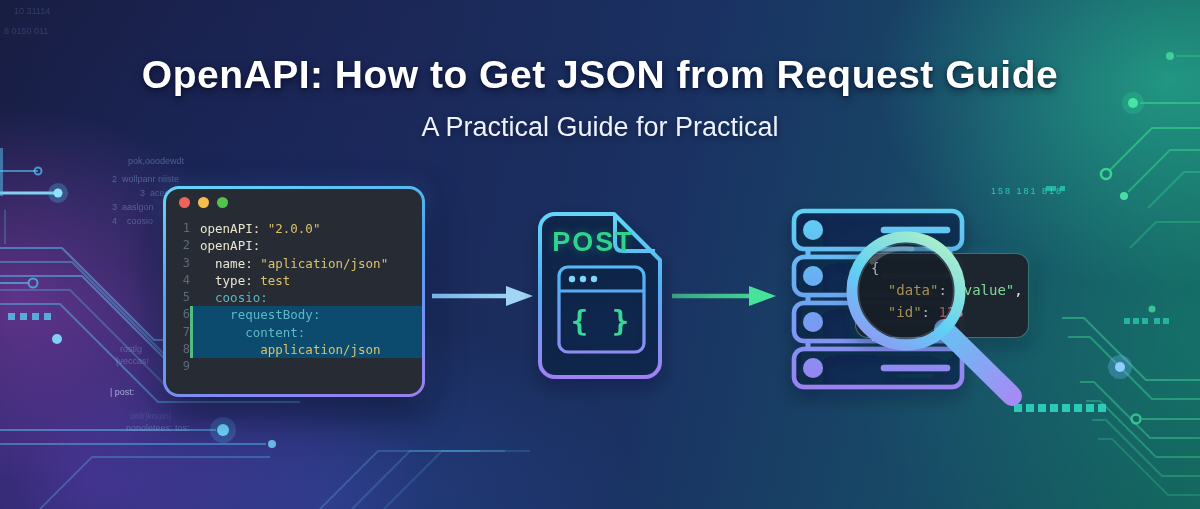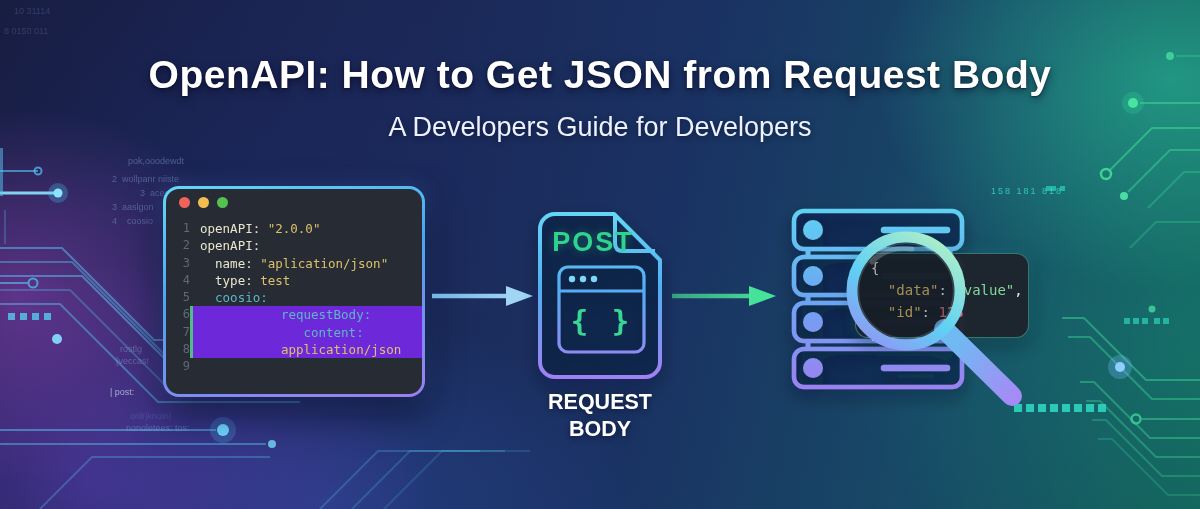--- a/index.html
+++ b/index.html
@@ -28,21 +28,21 @@
     box-shadow:0 16px 36px rgba(4,8,28,.55),0 0 22px rgba(90,160,245,.22);}
   .editor-inner{background:#262b34;border-radius:13px;width:100%;height:100%;
     box-sizing:border-box;overflow:hidden;display:flex;flex-direction:column;}
   .titlebar{height:27px;display:flex;align-items:center;padding-left:13px;gap:8px;flex:none;}
   .dot{width:11px;height:11px;border-radius:50%;display:inline-block;}
   .dot.red{background:#f0625a}.dot.yellow{background:#f5bd4f}.dot.green{background:#53c24e}
   .code{flex:1;font-family:"DejaVu Sans Mono",monospace;font-size:12.5px;line-height:17.3px;padding-top:4px;}
   .cl{display:flex;height:17.3px;}
   .ln{width:24px;flex:none;text-align:right;color:#5d6a7c;font-size:12px;}
   .lc{flex:1;white-space:pre;padding-left:10px;}
-  .cl.hl .lc{background:#6d28d9;box-shadow:inset 3px 0 0 #52bd82;text-align:center;}
+  .cl.hl .lc{background:#0c4a6e;box-shadow:inset 3px 0 0 #52bd82;}
   .tok-key{color:#eae6cd}.tok-string{color:#dcc26a}.tok-teal{color:#5cb8c6}
   
   .post-label{position:absolute;left:541px;top:227px;width:104px;text-align:center;
     font-size:27px;font-weight:bold;letter-spacing:2px;color:#2fd38e;
     text-shadow:0 0 10px rgba(47,211,142,.35);}
   .braces{position:absolute;left:559px;top:304px;width:85px;text-align:center;
     font-family:"DejaVu Sans Mono",monospace;font-size:29px;font-weight:bold;
     letter-spacing:3px;color:#38d795;}
   
   .panel{position:absolute;left:855px;top:253px;width:174px;height:85px;
@@ -160,22 +160,22 @@
       <div class="bg-frag fc2" style="left: 120px; top: 344px;">rostlg</div>
       <div class="bg-frag fc2" style="left: 116px; top: 356px;">[veccas!</div>
       <div class="bg-frag fc1" style="left: 110px; top: 387px;">| post:</div>
       <div class="bg-frag fc2" style="left: 126px; top: 399px; margin-top: 24px;">nonoletees: tos:</div>
       <div class="bg-frag fc3" style="left: 130px; top: 411px;">onlr|knoin|</div>
       <div class="bg-frag fg1" style="left: 966px; top: 186px; margin-left: 25px;">158 181 818</div>
       <div class="bg-frag fc3" style="left: 14px; top: 6px;">10 31114</div>
       <div class="bg-frag fc3" style="left: 4px; top: 26px;">8 0150 011</div>
     </div>
 
-  <div class="title">OpenAPI: How to Get JSON from Request Body</div>
-  <div class="subtitle">A Developers Guide for Developers</div>
+  <div class="title">OpenAPI: How to Get JSON from Request Guide</div>
+  <div class="subtitle">A Practical Guide for Practical</div>
 
   <div class="editor">
     <div class="editor-inner">
       <div class="titlebar">
         <span class="dot red"></span>
         <span class="dot yellow"></span>
         <span class="dot green"></span>
       </div>
       <div class="code" id="code-lines">
           <div class="cl">
@@ -319,18 +319,14 @@
           <stop offset="1" stop-color="#a68af5"></stop>
       </linearGradient>
     </defs>
     <line x1="944" y1="329" x2="1012" y2="396" stroke="url(#handleGrad)" stroke-width="20" stroke-linecap="round"></line>
     <circle cx="906" cy="291" r="48" fill="rgba(8,14,26,.28)"></circle>
     <path d="M872 262 A44 44 0 0 1 912 249" fill="none" stroke="rgba(255,255,255,.22)" stroke-width="5" stroke-linecap="round"></path>
     <circle cx="906" cy="291" r="54" fill="none" stroke="url(#magGrad)" stroke-width="11"></circle>
     <circle cx="906" cy="291" r="47.5" fill="none" stroke="rgba(255,255,255,.16)" stroke-width="1.5"></circle>
   </svg>
 
-  <div class="cap cap-request">
-    <div>REQUEST</div>
-    <div>BODY</div>
-  </div>
 
 </div>
 
 </body></html>

